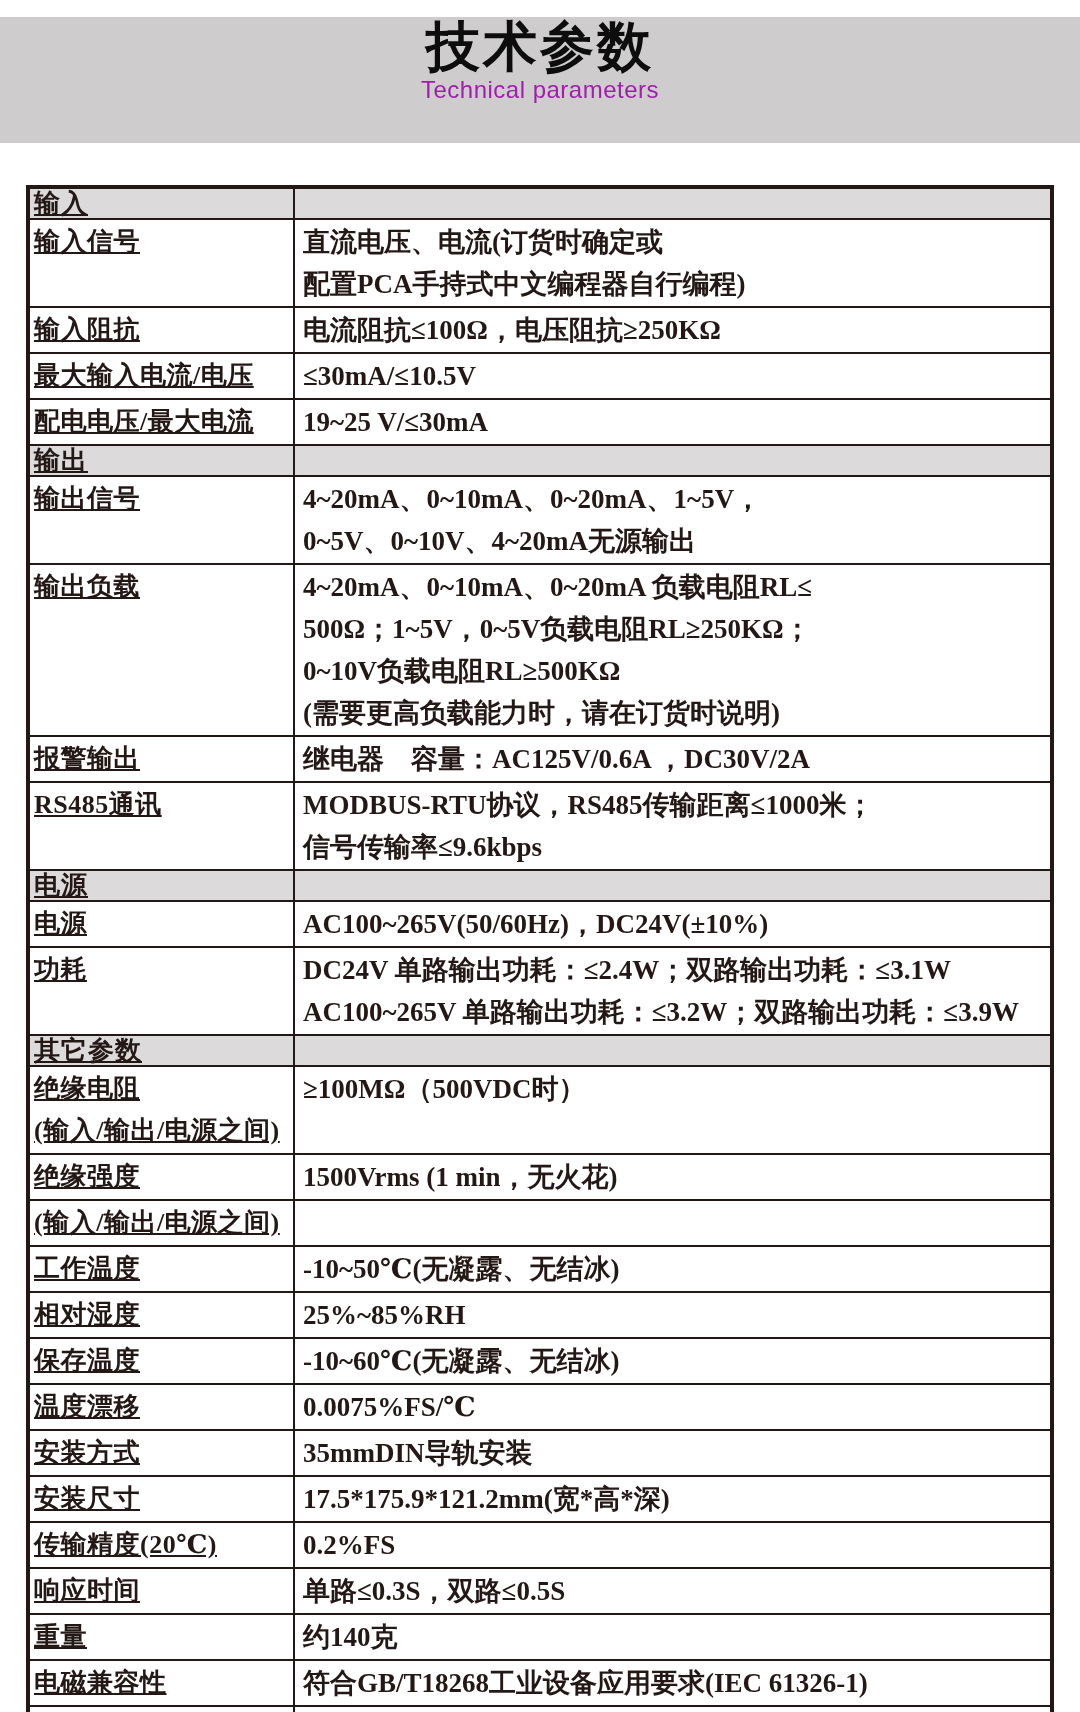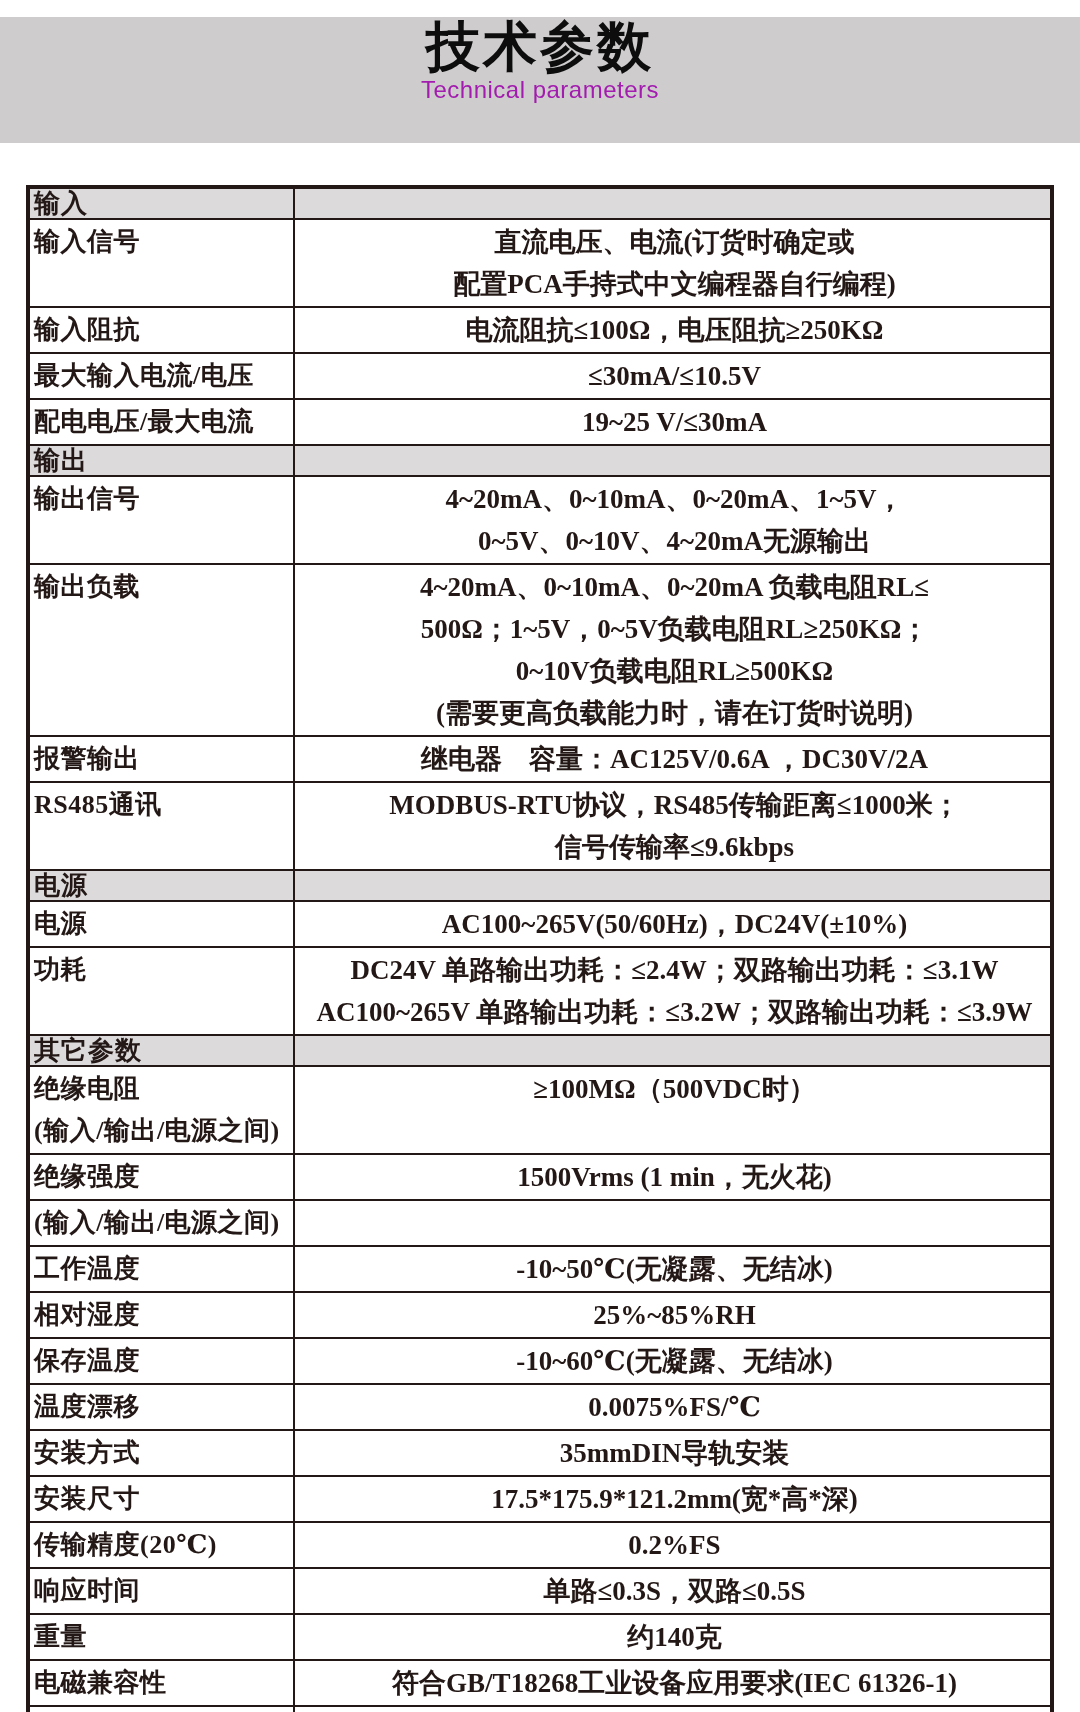--- a/index.html
+++ b/index.html
@@ -25,23 +25,23 @@
   }
   .spec-table{
     position:absolute;top:185px;left:26px;width:1028px;
     border:4px solid var(--ink);border-bottom-width:5px;background:#fff;
   }
   .row{display:flex;border-bottom:2px solid var(--ink);}
   .row:last-child{border-bottom:none;}
   .cell{min-height:100%;}
   .cell.label{
     flex:0 0 265px;width:265px;border-right:2px solid var(--ink);
-    padding:1px 10px 1px 4px;overflow:hidden;
-  }
-  .cell.value{flex:1;padding:1px 4px 1px 8px;overflow:hidden;text-align:center;}
+    padding:1px 10px 1px 4px;overflow:hidden;text-decoration:underline;
+  }
+  .cell.value{flex:1;padding:1px 4px 1px 8px;overflow:hidden;}
   .ln{
     line-height:42px;height:42px;white-space:nowrap;
     font-size:27px;font-weight:bold;
   }
   .cell.label .ln{font-size:26px;letter-spacing:0.5px;}
   .row.section{background:var(--section-bg);}
   .row.section .ln{line-height:27px;height:27px;font-size:26px;letter-spacing:1px;}
 </style>
 </head>
 <body>

